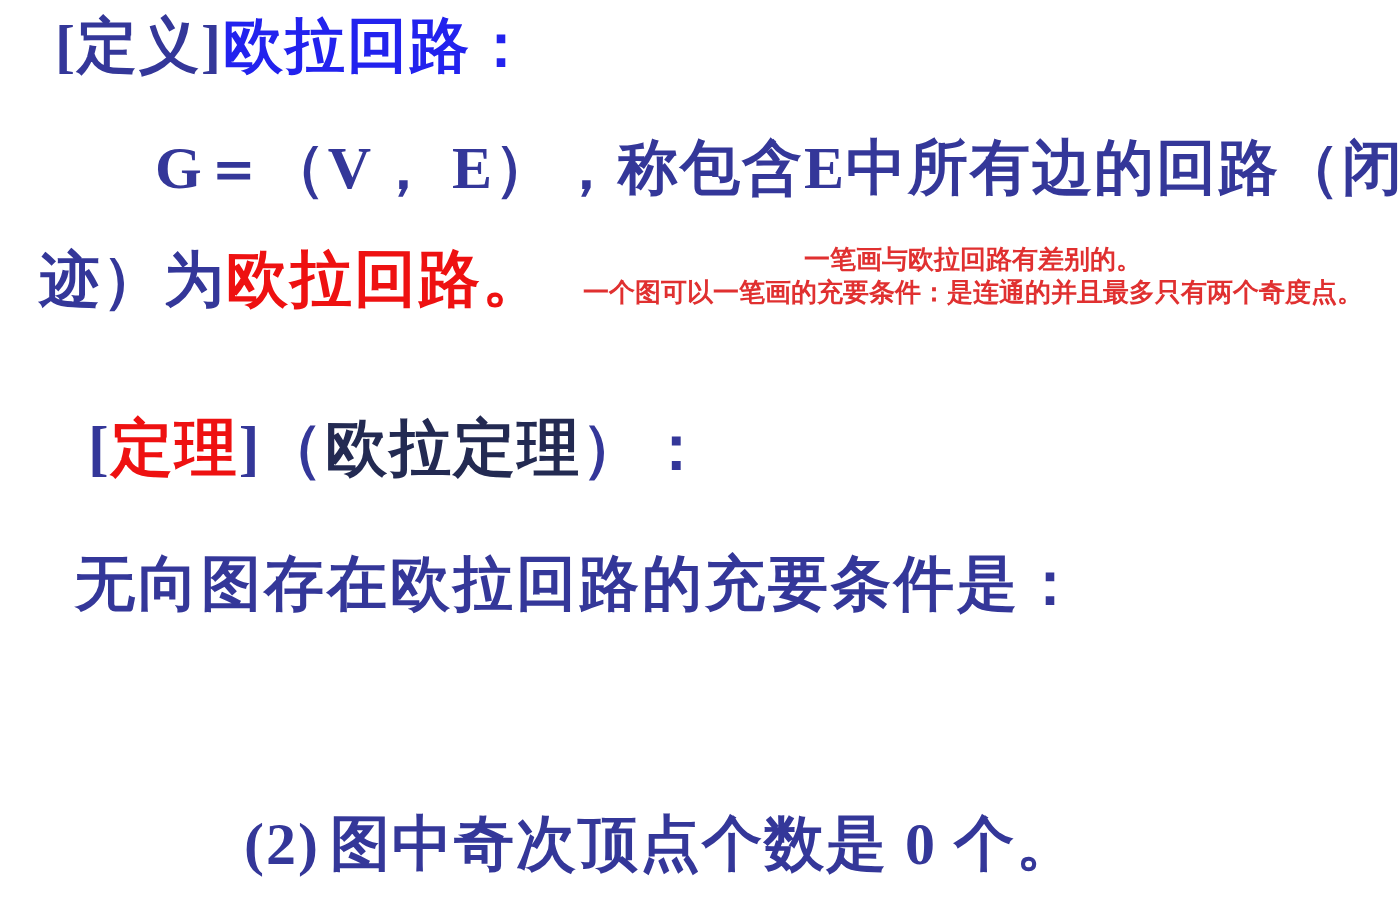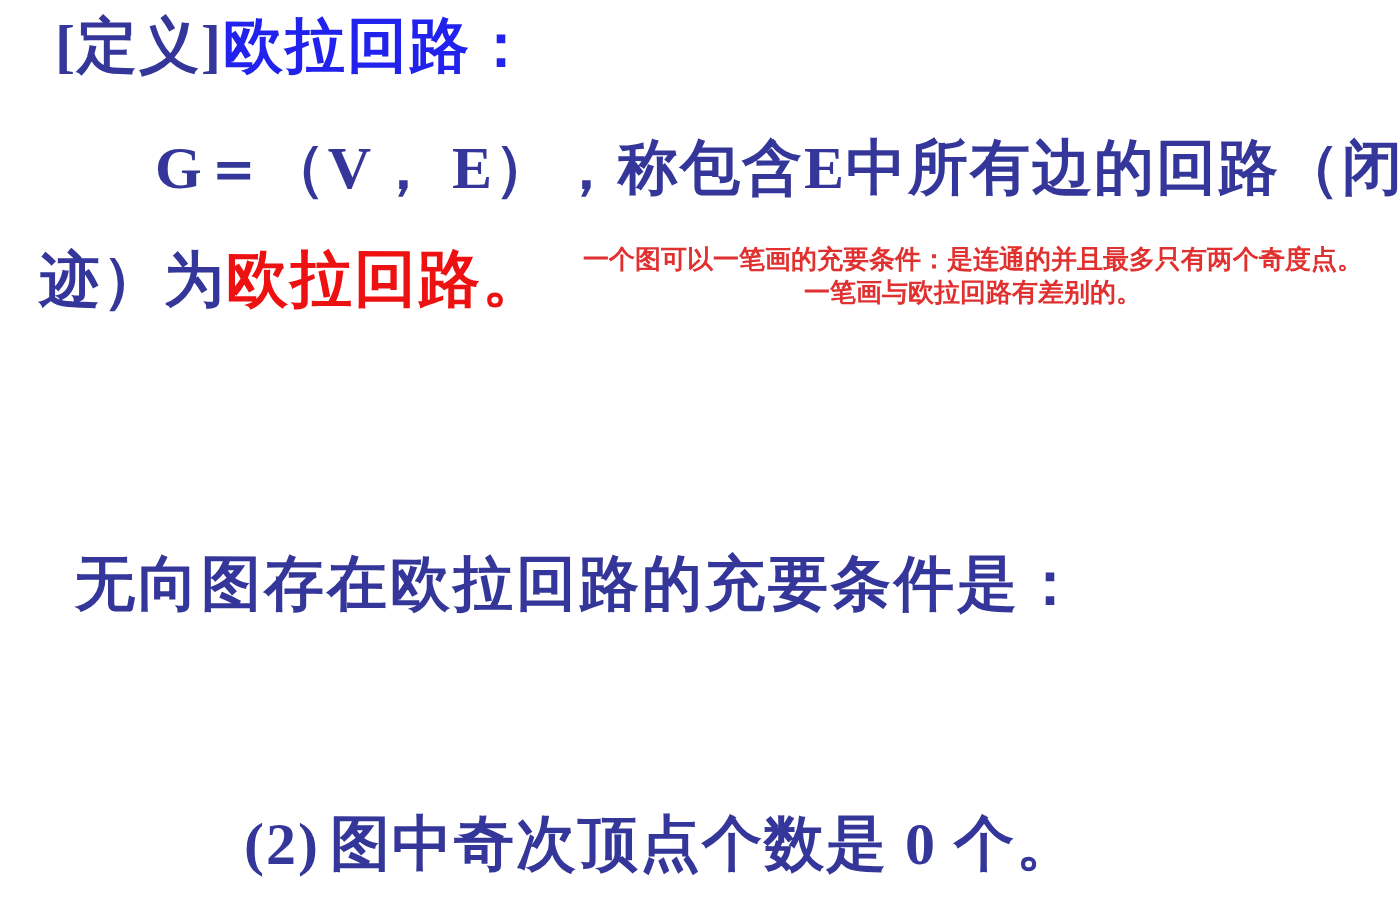--- a/index.html
+++ b/index.html
@@ -55,24 +55,27 @@
     <span class="navy">[定义]</span><span class="blue">欧拉回路：</span>
   </div>
 
   <div class="line definition-line1 navy">G＝（V， E），称包含E中所有边的回路（闭</div>
 
   <div class="line definition-line2">
     <span class="navy">迹）为</span><span class="red term">欧拉回路。</span>
   </div>
 
   <div class="line annotation">
+    <div>一笔画与欧拉回路有差别的。</div>
     <div>一个图可以一笔画的充要条件：是连通的并且最多只有两个奇度点。</div>
-    <div>一笔画与欧拉回路有差别的。</div>
   </div>
 
+  <div class="line theorem-heading">
+    <span class="navy">[</span><span class="red">定理</span><span class="navy">]</span><span class="navy">（</span><span class="dark">欧拉定理</span><span class="navy">）</span><span class="navy">：</span>
+  </div>
 
   <div class="line theorem-statement navy">无向图存在欧拉回路的充要条件是：</div>
 
 
   <div class="line condition-2 navy">
     <span class="cond-label">(2)</span><span>图中奇次顶点个数是 0 个。</span>
   </div>
 
 </div>
 

